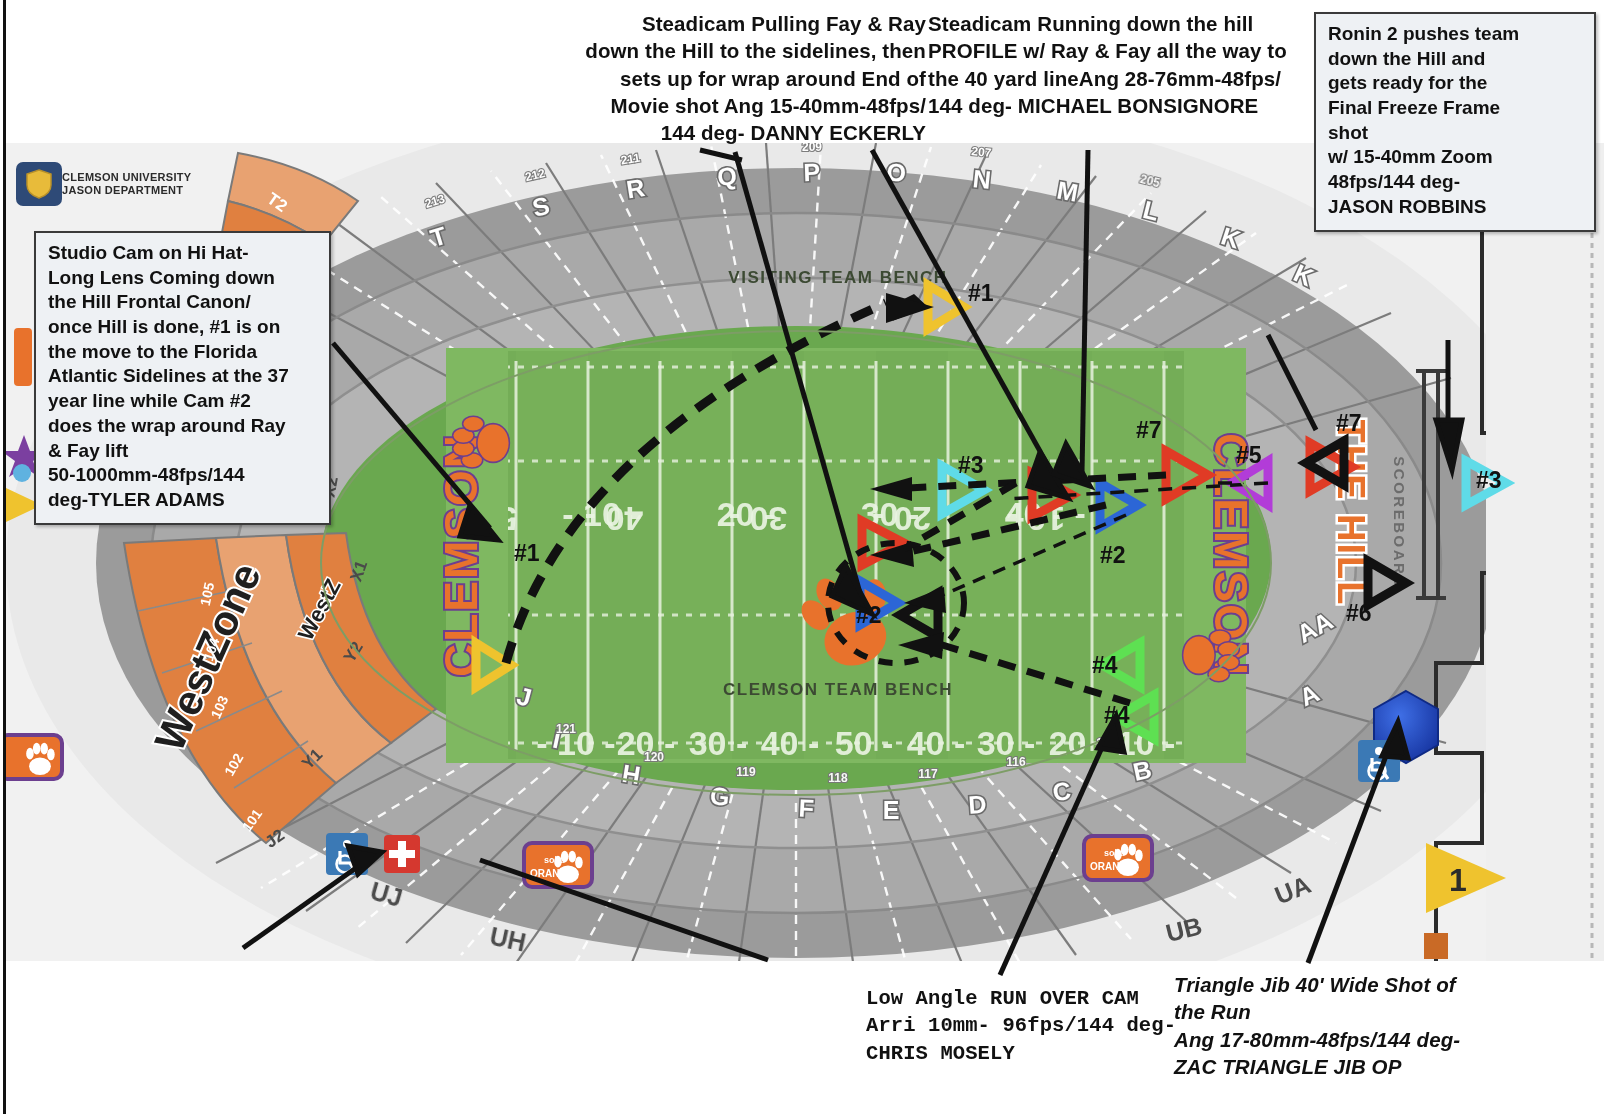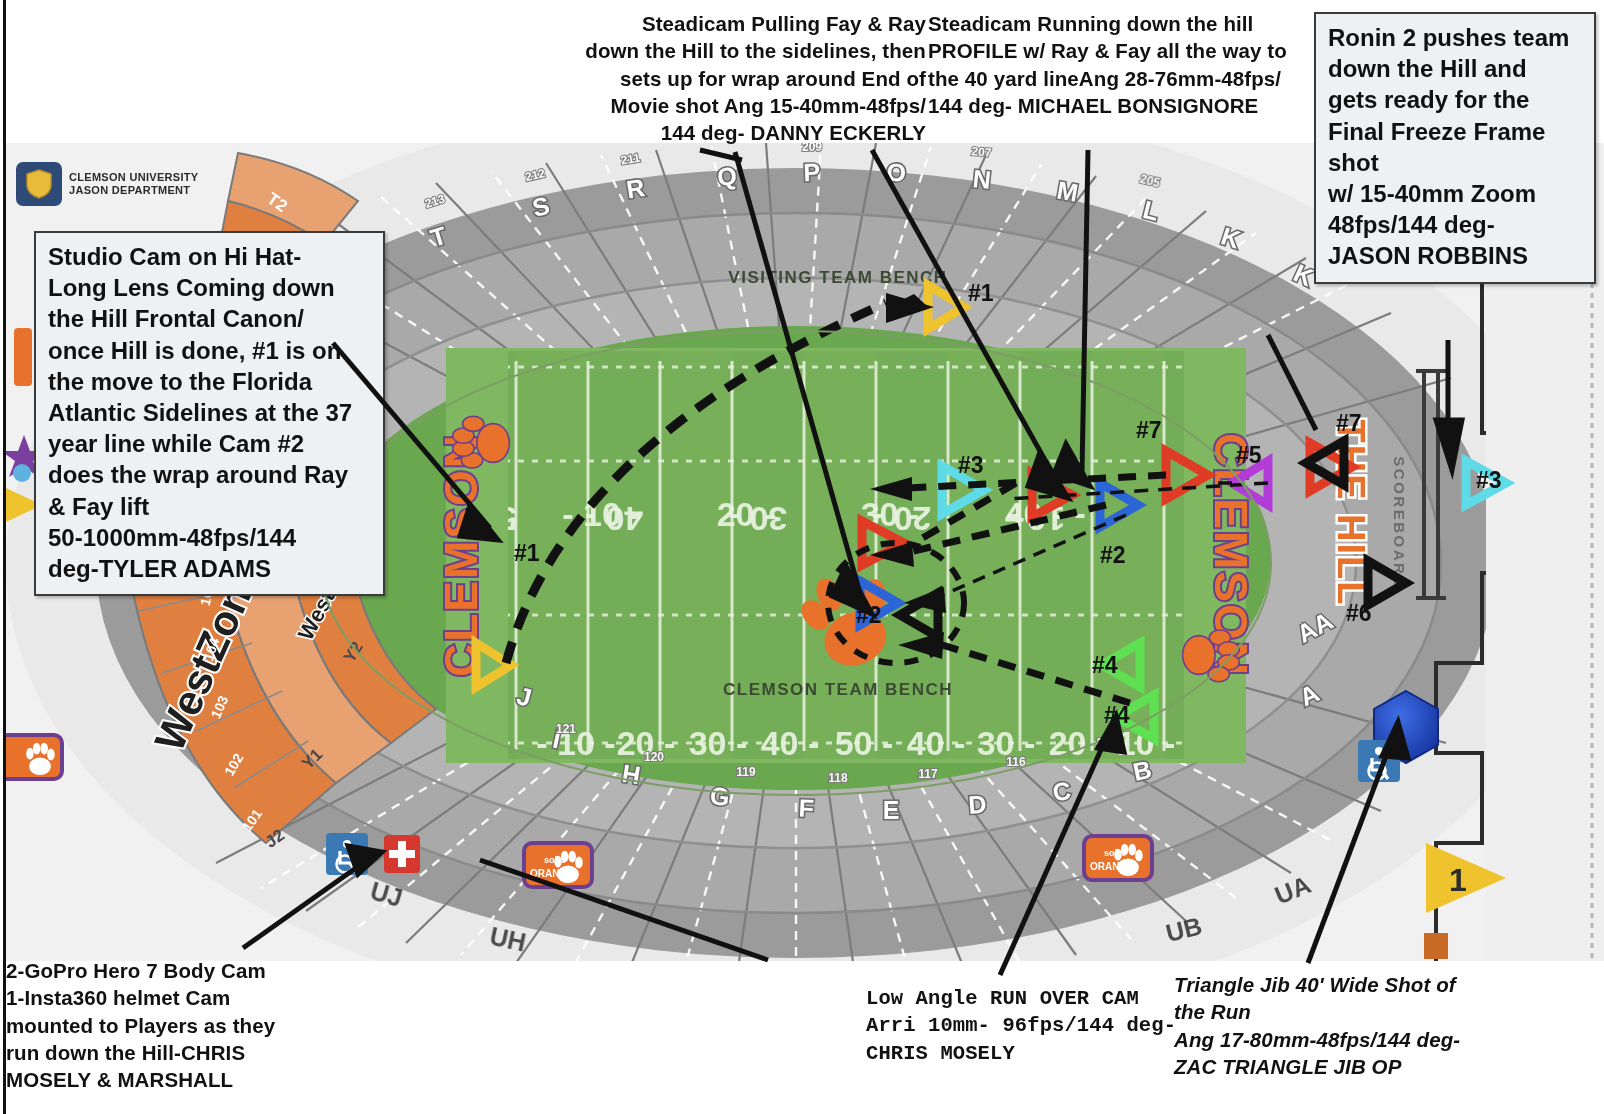--- a/index.html
+++ b/index.html
@@ -17,34 +17,34 @@
   #header .t1{font-size:30px;font-weight:400;letter-spacing:.2px;line-height:1.22;}
   #header .t2{font-size:28px;line-height:1.3;}
   #header .t3{font-size:28px;line-height:1.3;}
 
   
   .anno{position:absolute;font-size:20.5px;line-height:1.33;white-space:pre-line;
         font-weight:600;letter-spacing:.1px;}
 
   
   .anno-box{position:absolute;background:#eef1f4;border:2px solid #3a3a3a;
-            padding:8px 10px 10px 12px;font-size:24px;line-height:1.30;
+            padding:8px 10px 10px 12px;font-size:19px;line-height:1.30;
             white-space:pre-line;font-weight:600;box-sizing:border-box;
             box-shadow:2px 2px 3px rgba(0,0,0,.25);}
 
   
   #map{position:absolute;left:6px;top:143px;width:1598px;height:818px;overflow:hidden;
        background:#f0f0f0;}
   #map svg{display:block;}
 
   
   #leaders{position:absolute;left:0;top:0;width:1604px;height:1114px;pointer-events:none;}
 
   
-  #police{position:absolute;left:16px;top:162px;display:flex;align-items:center;gap:7px;}
+  #police{position:absolute;left:16px;top:162px;display:flex;align-items:center;}
   #police .shieldbox{width:46px;height:44px;background:#2e4a77;border-radius:7px;
         display:flex;align-items:center;justify-content:center;}
   #police .txt{font-size:11px;font-weight:700;color:#2b2b2b;line-height:1.18;letter-spacing:.3px;}
 </style>
 </head>
 <body>
 
 <div id="page">
 
   <div class="edge-rule"></div>
@@ -520,37 +520,32 @@
 
   <div class="anno-box" style="left:1314px;top:12px;width:282px;">Ronin 2 pushes team
 down the Hill and
 gets ready for the
 Final Freeze Frame
 shot
 w/ 15-40mm Zoom
 48fps/144 deg-
 JASON ROBBINS</div>
 
-  <div class="anno-box" style="left:34px;top:231px;width:351px;">Studio Cam on Hi Hat-
+  <div class="anno-box" style="left:34px;top:231px;width:297px;">Studio Cam on Hi Hat-
 Long Lens Coming down
 the Hill Frontal Canon/
 once Hill is done, #1 is on
 the move to the Florida
 Atlantic Sidelines at the 37
 year line while Cam #2
 does the wrap around Ray
 &amp; Fay lift
 50-1000mm-48fps/144
 deg-TYLER ADAMS</div>
 
-  <div class="anno" style="left:6px;top:957px;width:300px;">2-GoPro Hero 7 Body Cam
-1-Insta360 helmet Cam
-mounted to Players as they
-run down the Hill-CHRIS
-MOSELY &amp; MARSHALL</div>
 
 
   <div class="anno" style="left:866px;top:985px;width:330px;font-family:Liberation Mono, monospace;">Low Angle RUN OVER CAM
 Arri 10mm- 96fps/144 deg-
 CHRIS MOSELY</div>
 
   <div class="anno" style="left:1174px;top:971px;width:398px;font-style:italic;">Triangle Jib 40' Wide Shot of
 the Run
 Ang 17-80mm-48fps/144 deg-
 ZAC TRIANGLE JIB OP</div>

